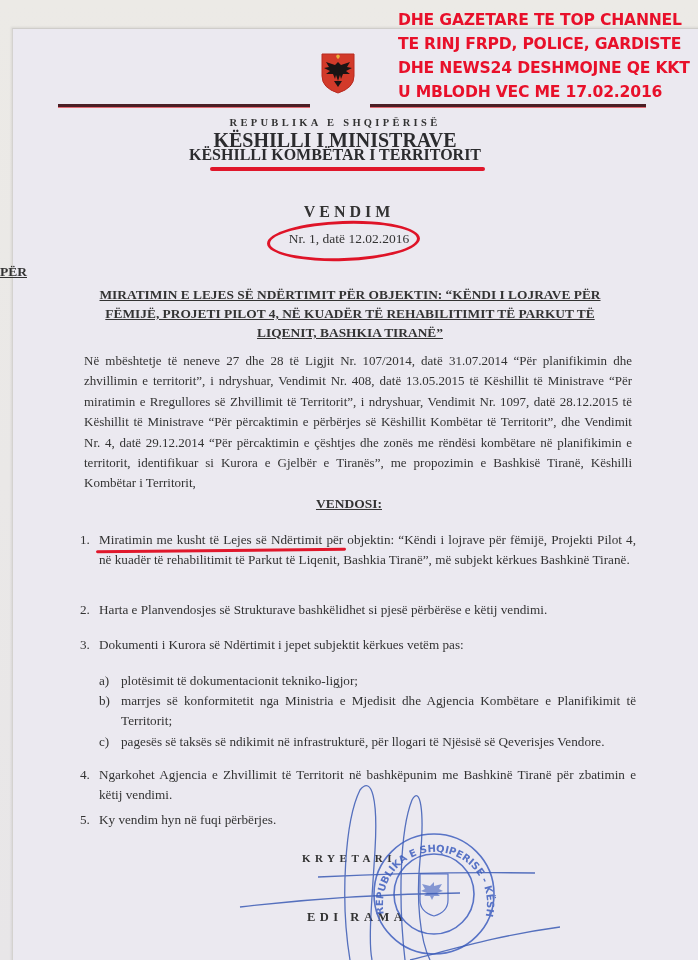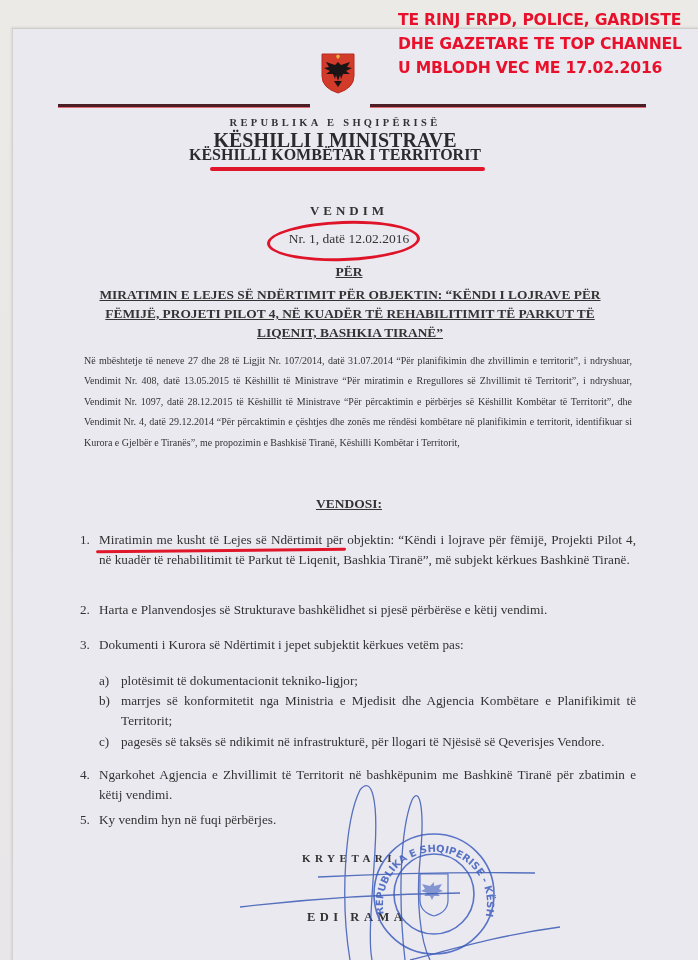--- a/index.html
+++ b/index.html
@@ -25,30 +25,30 @@
   .emblem { position: absolute; left: 320px; top: 50px; width: 36px; height: 44px; }
 
   .header { position: absolute; left: 0; width: 670px; text-align: center; font-family: Liberation Serif, serif; }
   .rep { top: 117px; font-size: 10.5px; font-weight: bold; letter-spacing: 3.3px; color: #333; }
   .kmin { top: 129px; font-size: 20px; font-weight: bold; color: #2b2b2e; }
   .kkt { top: 146px; font-size: 16px; font-weight: bold; color: #2b2b2e; }
   .red-underline { position: absolute; left: 210px; top: 167px; width: 275px; height: 4px;
     background: #e0172b; border-radius: 2px; }
 
   .vendim { position: absolute; left: 0; width: 698px; top: 203px; text-align: center;
-    font-size: 13px; font-weight: bold; letter-spacing: 4px; color: #333; }
+    font-size: 16px; font-weight: bold; letter-spacing: 4px; color: #333; }
   .nr { position: absolute; left: 0; width: 698px; top: 231px; text-align: center; font-size: 13.5px; color: #333; }
   .red-ellipse { position: absolute; left: 267px; top: 221px; width: 153px; height: 40px;
     border: 3px solid #df1428; border-radius: 50%; transform: rotate(-2deg); }
-  .per { position: absolute; left: 0; width: 698px; top: 264px; text-align: center;
+  .per { position: absolute; left: 0; width: 698px; top: 264px; 
     font-size: 13.5px; font-weight: bold; text-decoration: underline; color: #333; }
   .title { position: absolute; left: 90px; width: 520px; top: 285px; text-align: center;
     font-size: 13.4px; font-weight: bold; line-height: 19px; text-decoration: underline; color: #333; }
 
-  .preamble { position: absolute; left: 84px; width: 548px; top: 351px; font-size: 10px;
+  .preamble { position: absolute; left: 84px; width: 548px; top: 351px; font-size: 13px;
     line-height: 20.4px; text-align: justify; color: #333; }
 
   .vendosi { position: absolute; left: 0; width: 698px; top: 496px; text-align: center;
     font-size: 13.5px; font-weight: bold; text-decoration: underline; color: #333; }
 
   .items { position: absolute; left: 80px; width: 556px; top: 530px; font-size: 13.2px;
     line-height: 20.4px; color: #333; }
   .item { position: absolute; left: 0; width: 556px; }
   .item .num { position: absolute; left: 0; top: 0; }
   .item .txt { display: block; margin-left: 19px; text-align: justify; }
@@ -66,22 +66,23 @@
 
   .signature { position: absolute; left: 0; top: 0; width: 698px; height: 960px; pointer-events: none; }
 </style>
 </head>
 <body>
 
 <div class="photo-frame"></div>
 <div class="paper"></div>
 
 <div class="annotation">
+  <div>DHE GAZETARE TE TOP CHANNEL</div>
   <div>TE RINJ FRPD, POLICE, GARDISTE</div>
-  <div>DHE GAZETARE TE TOP CHANNEL</div>
+  <div>DHE NEWS24 DESHMOJNE QE KKT</div>
   <div>U MBLODH VEC ME 17.02.2016</div>
 </div>
 
 <div class="rule-left"></div>
 <div class="rule-right"></div>
 
 <svg class="emblem" viewBox="0 0 36 44">
   <path d="M2 4 H34 V26 Q34 38 18 43 Q2 38 2 26 Z" fill="#d23a2a" stroke="#b82a20" stroke-width="1"></path>
   <path d="M16 6 q2 -3 4 0 q-1 3 -2 3 q-1 0 -2 -3z" fill="#e9b23a"></path>
   <path d="M18 12 l-3 3 l-9 -3 l3 5 l-5 1 l6 3 l-4 3 l7 0 l2 5 l1 -4 l2 6 l2 -6 l1 4 l2 -5 l7 0 l-4 -3 l6 -3 l-5 -1 l3 -5 l-9 3 z" fill="#1a1414"></path>

